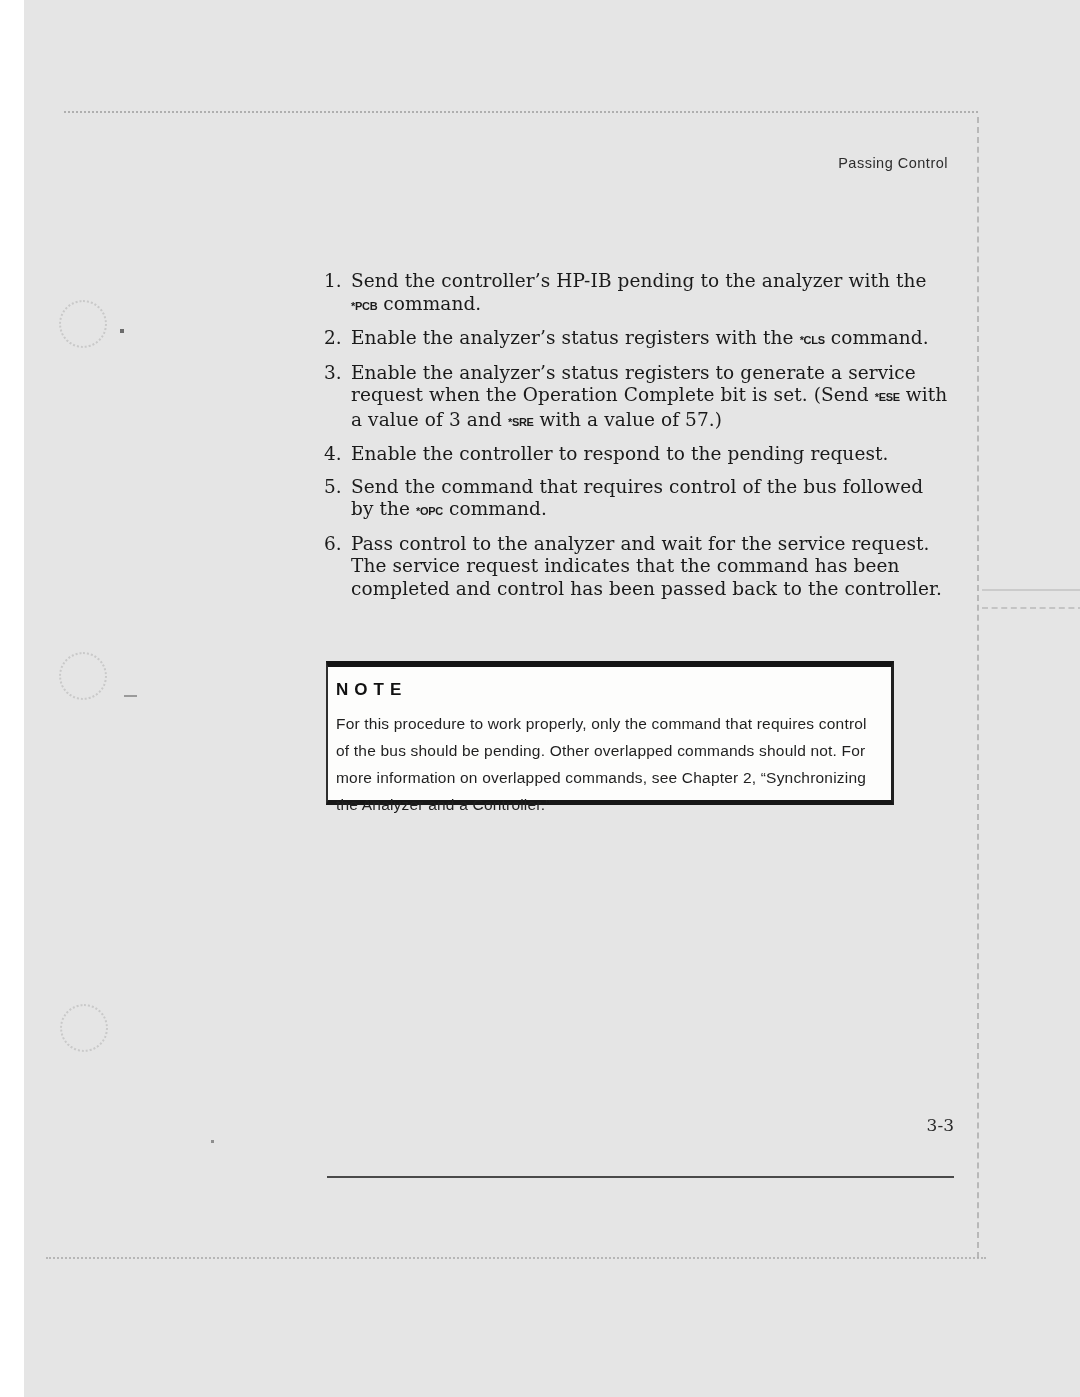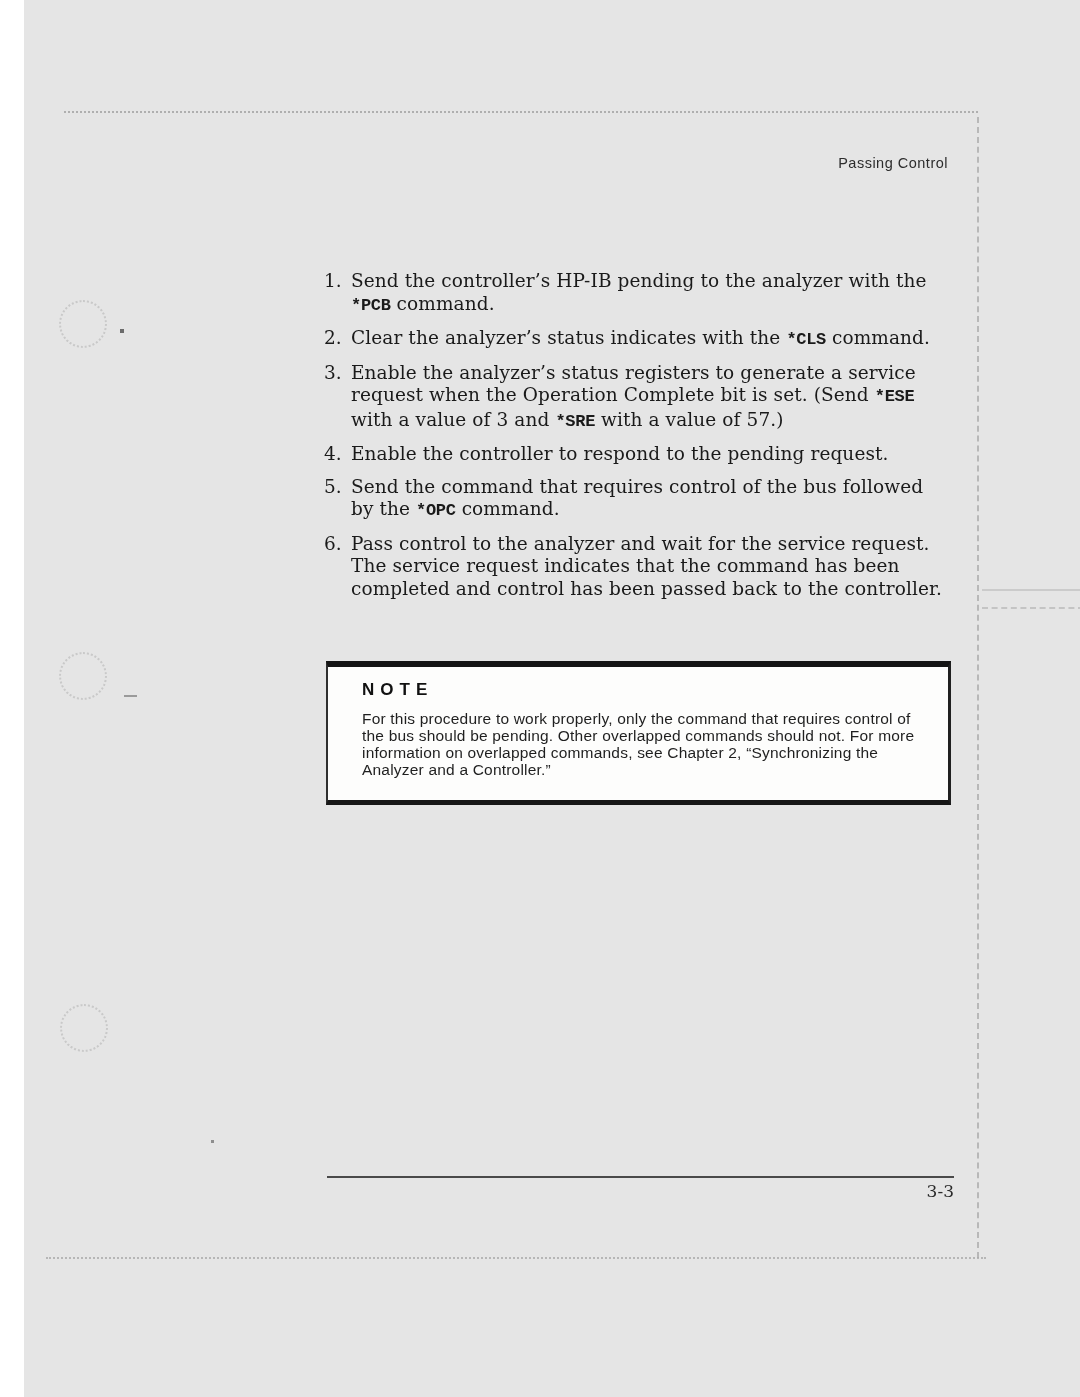--- a/index.html
+++ b/index.html
@@ -57,52 +57,52 @@
   
   .content {
     position:absolute; left:300px; top:270px; width:627px;
     font-size:18.5px; line-height:22.5px; letter-spacing:.1px;
   }
   .intro { margin:0 0 13px 0; }
   .proc-item { display:flex; margin-bottom:10px; }
   .proc-item .num { flex:0 0 27px; }
   .proc-item .item-text { flex:1 1 auto; }
   .cmd {
-    font-family:Liberation Mono, monospace;
-    font-weight:bold; font-size:17px; letter-spacing:-0.3px;
+    font-family:Liberation Sans, sans-serif;
+    font-weight:bold; font-size:11px; letter-spacing:-0.3px;
   }
 
   
   .note-box {
-    position:absolute; left:302px; top:661px; width:625px; height:144px;
+    position:absolute; left:302px; top:661px; width:568px; height:144px;
     box-sizing:border-box;
     border-top:6px solid #141414;
     border-bottom:5px solid #171717;
     border-left:2px solid #2f2f2f;
     border-right:3px solid #202020;
     background:#fdfdfc;
-    padding:13px 20px 0 34px;
+    padding:13px 20px 0 8px;
     font-family:"Liberation Sans", sans-serif;
   }
   .note-label {
     font-weight:bold; font-size:17px; letter-spacing:6px;
     color:#111; margin:0 0 10px 0;
   }
   .note-body {
-    font-size:15.5px; line-height:17px; color:#1f1f1f;
+    font-size:15.5px; line-height:27px; color:#1f1f1f;
     letter-spacing:.2px; margin:0;
   }
 
   
   .footer-rule {
     position:absolute; left:303px; top:1176px; width:627px; height:2px;
     background:#4a4a4a;
   }
   .page-number {
-    position:absolute; left:300px; top:1181px; width:630px;
+    position:absolute; left:300px; top:1115px; width:630px;
     text-align:right;
     font-size:17px; color:#2a2a2a;
   }
 </style>
 </head>
 <body>
 
 <div class="page">
 
   <div class="top-dotted-line"></div>
@@ -120,21 +120,21 @@
   <div class="running-header">Passing Control</div>
 
   <div class="content">
     <div>
         <div class="proc-item">
           <span class="num">1.</span>
           <span class="item-text"><span>Send the controller’s HP-IB pending to the analyzer with the </span><span class="cmd">*PCB</span><span> command.</span></span>
         </div>
         <div class="proc-item">
           <span class="num">2.</span>
-          <span class="item-text"><span>Clear the analyzer’s status indicates with the </span><span class="cmd">*CLS</span><span> command.</span></span>
+          <span class="item-text"><span>Enable the analyzer’s status registers with the </span><span class="cmd">*CLS</span><span> command.</span></span>
         </div>
         <div class="proc-item">
           <span class="num">3.</span>
           <span class="item-text"><span>Enable the analyzer’s status registers to generate a service request when the Operation Complete bit is set. (Send </span><span class="cmd">*ESE</span><span> with a value of 3 and </span><span class="cmd">*SRE</span><span> with a value of 57.)</span></span>
         </div>
         <div class="proc-item">
           <span class="num">4.</span>
           <span class="item-text"><span>Enable the controller to respond to the pending request.</span></span>
         </div>
         <div class="proc-item">

